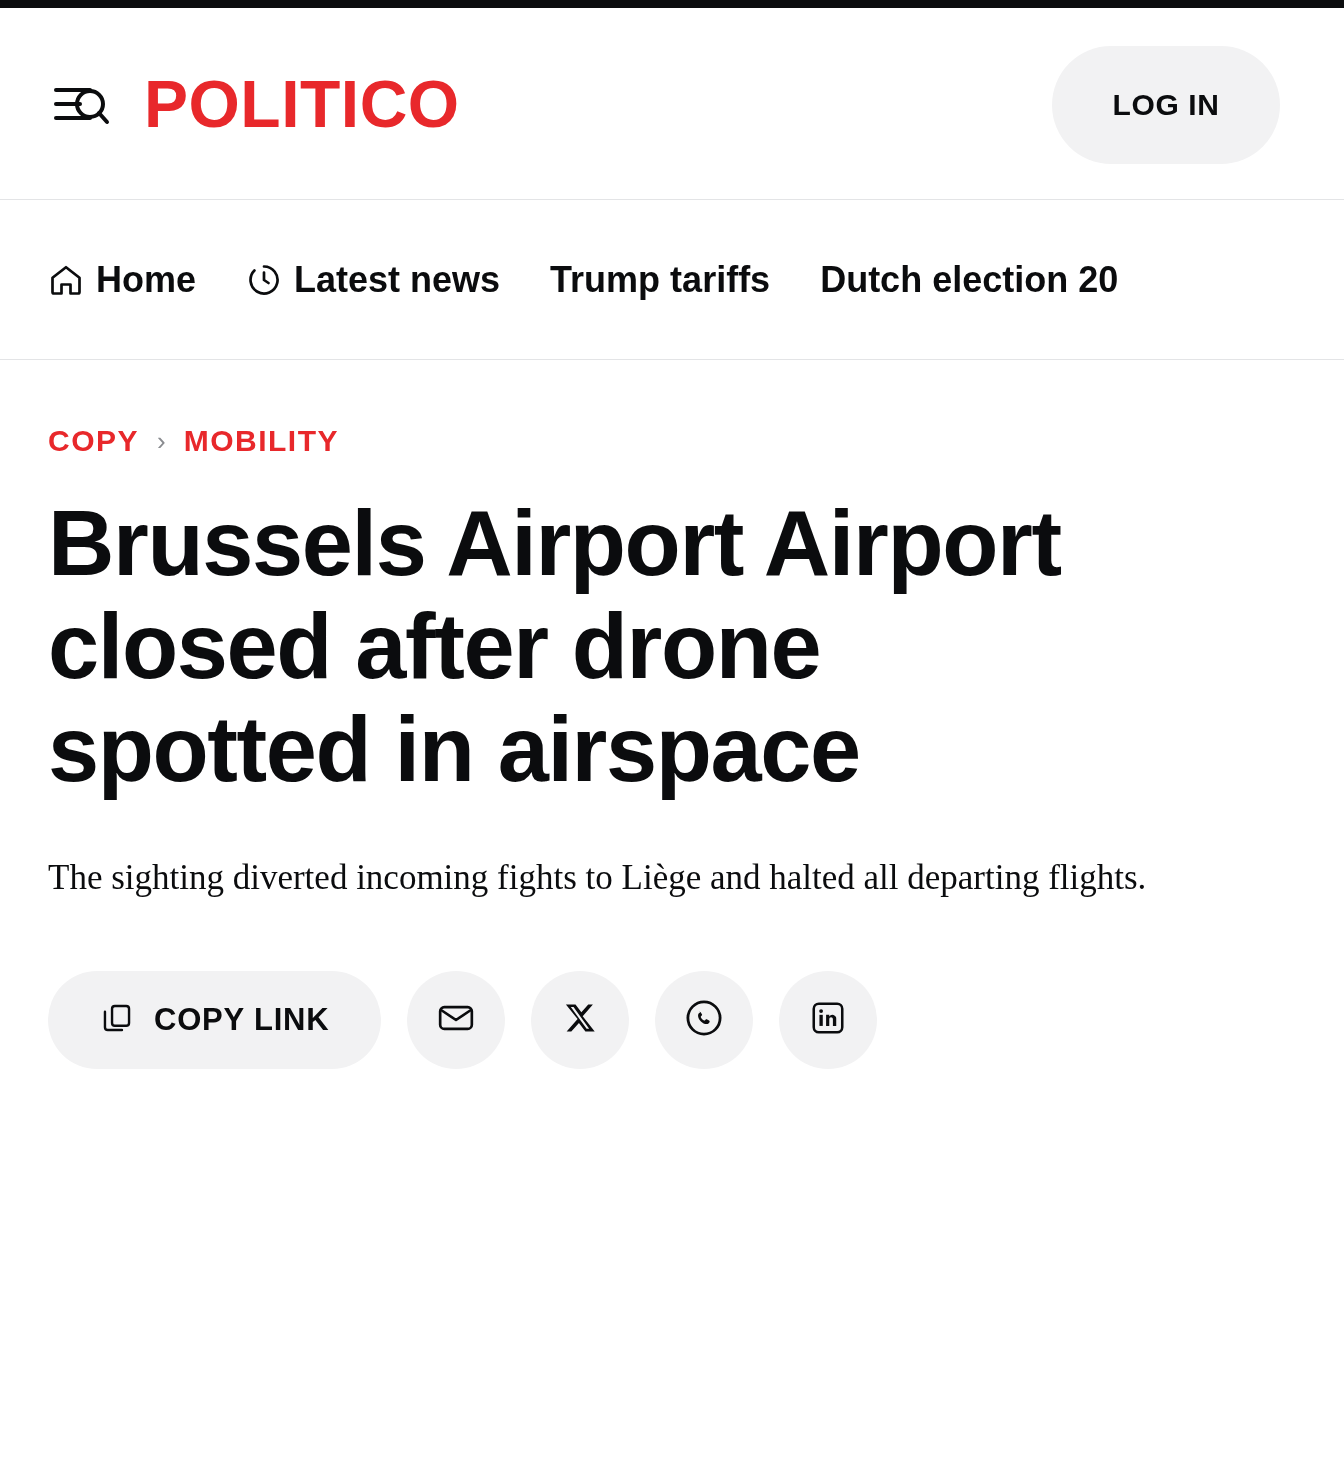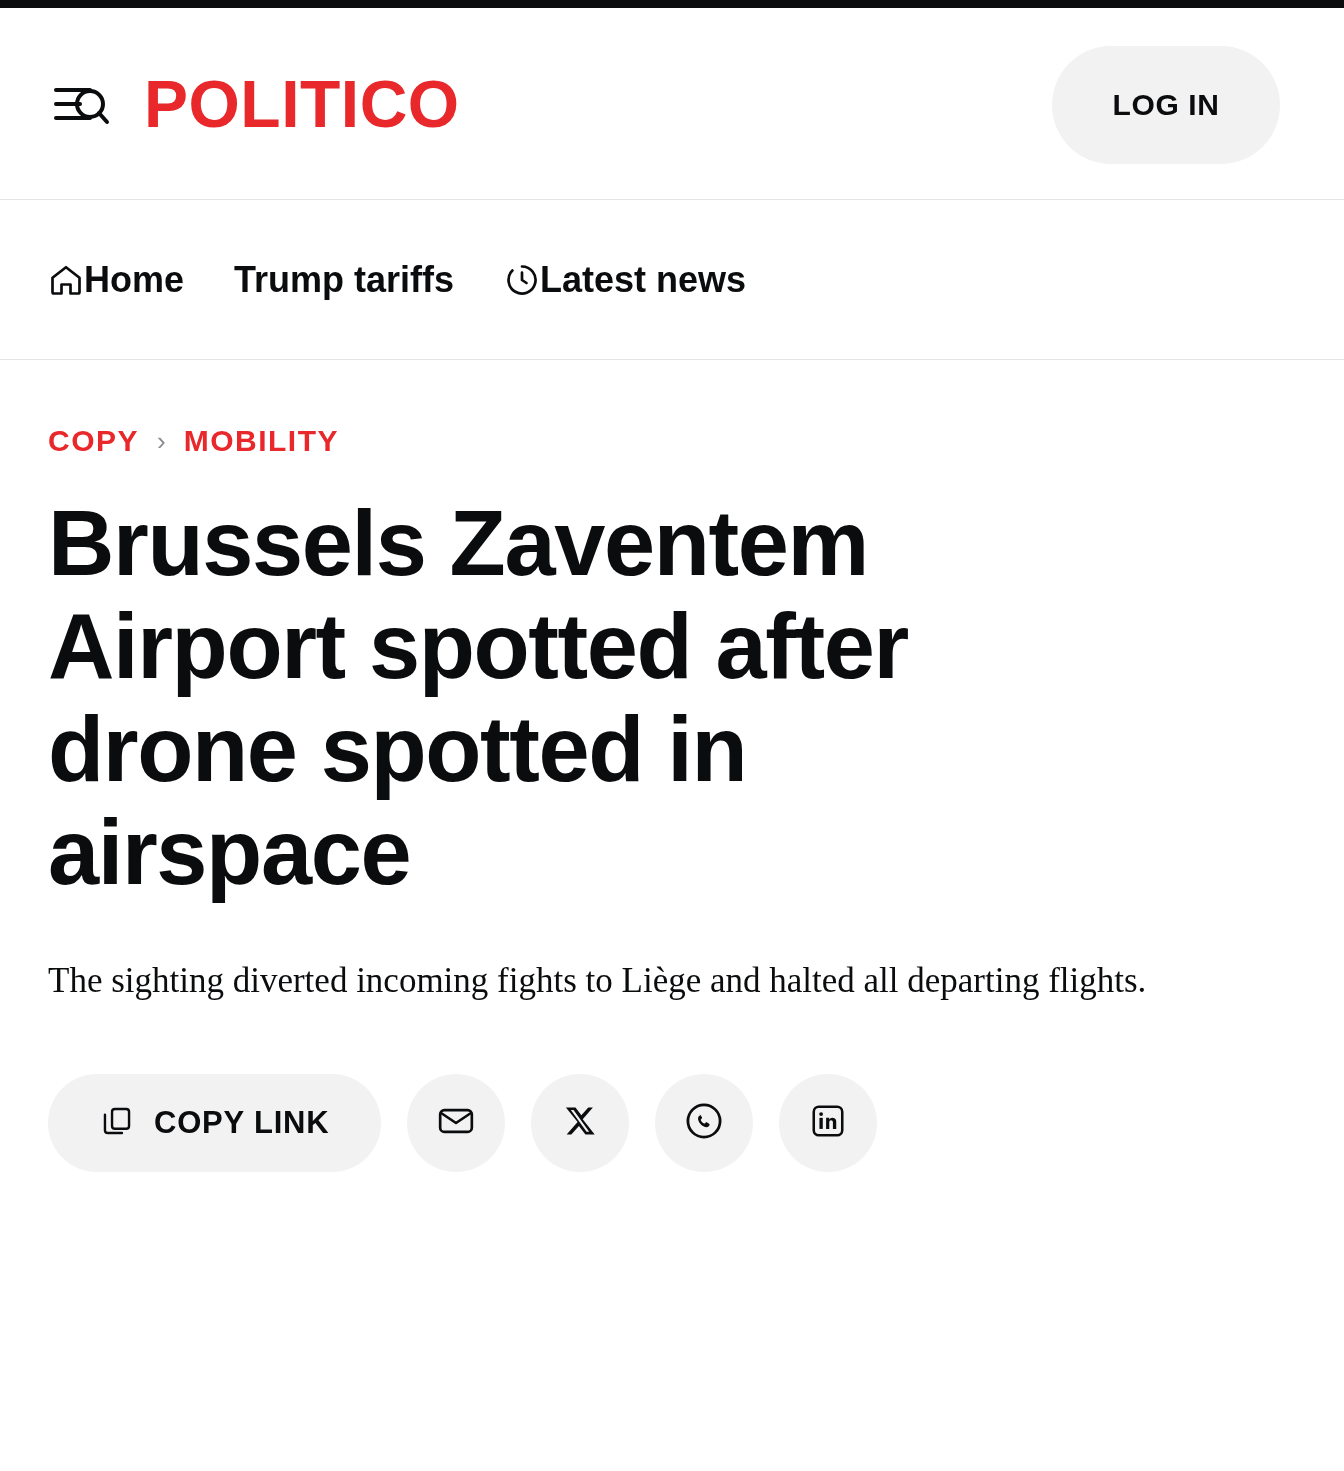--- a/index.html
+++ b/index.html
@@ -78,21 +78,21 @@
     display: flex;
     align-items: center;
     padding: 0 48px;
     gap: 50px;
     overflow: hidden;
     white-space: nowrap;
   }
   .nav-item {
     display: flex;
     align-items: center;
-    gap: 0;
+    gap: 12px;
     font-size: 36px;
     font-weight: 700;
     color: #0b0c0e;
     cursor: pointer;
     flex: 0 0 auto;
   }
   .nav-icon { display: flex; align-items: center; }
 
   
   .article { padding: 64px 48px 0 48px; }
@@ -197,44 +197,47 @@
     <div class="nav-item">
       <span class="nav-icon">
         <svg width="36" height="36" viewBox="0 0 24 24" fill="none">
           <path d="M3 10.5 12 3.5l9 7V20a1 1 0 0 1-1 1h-5v-6H9v6H4a1 1 0 0 1-1-1v-9.5Z" stroke="#0b0c0e" stroke-width="1.8" stroke-linejoin="round"></path>
         </svg>
       </span>
       <span>Home</span>
     </div>
 
     <div class="nav-item">
-      <span>Trump tariffs</span>
-    </div>
-
-    <div class="nav-item">
       <span class="nav-icon">
         <svg width="36" height="36" viewBox="0 0 24 24" fill="none">
           <path d="M12 3a9 9 0 1 1-6.4 2.7" stroke="#0b0c0e" stroke-width="1.8" stroke-linecap="round"></path>
           <path d="M12 7v5l3 2" stroke="#0b0c0e" stroke-width="1.8" stroke-linecap="round" stroke-linejoin="round"></path>
         </svg>
       </span>
       <span>Latest news</span>
     </div>
 
+    <div class="nav-item">
+      <span>Trump tariffs</span>
+    </div>
+
+    <div class="nav-item">
+      <span>Dutch election 20</span>
+    </div>
   </nav>
 
   <main class="article">
 
     <div class="breadcrumb">
       <span class="crumb">COPY</span>
       <span class="crumb-sep">›</span>
       <span class="crumb">MOBILITY</span>
     </div>
 
-    <h1 class="headline">Brussels Zaventem Airport spotted after drone spotted in airspace</h1>
+    <h1 class="headline">Brussels Airport Airport closed after drone spotted in airspace</h1>
 
     <p class="dek">The sighting diverted incoming fights to Liège and halted all departing flights.</p>
 
     <div class="share-row">
 
       <button class="copy-link">
         <span>
           <svg width="34" height="34" viewBox="0 0 24 24" fill="none">
             <rect x="8.5" y="3.5" width="12" height="14" rx="2" stroke="#0b0c0e" stroke-width="1.7"></rect>
             <path d="M15.5 20.5h-10a2 2 0 0 1-2-2v-11" stroke="#0b0c0e" stroke-width="1.7" stroke-linecap="round"></path>

